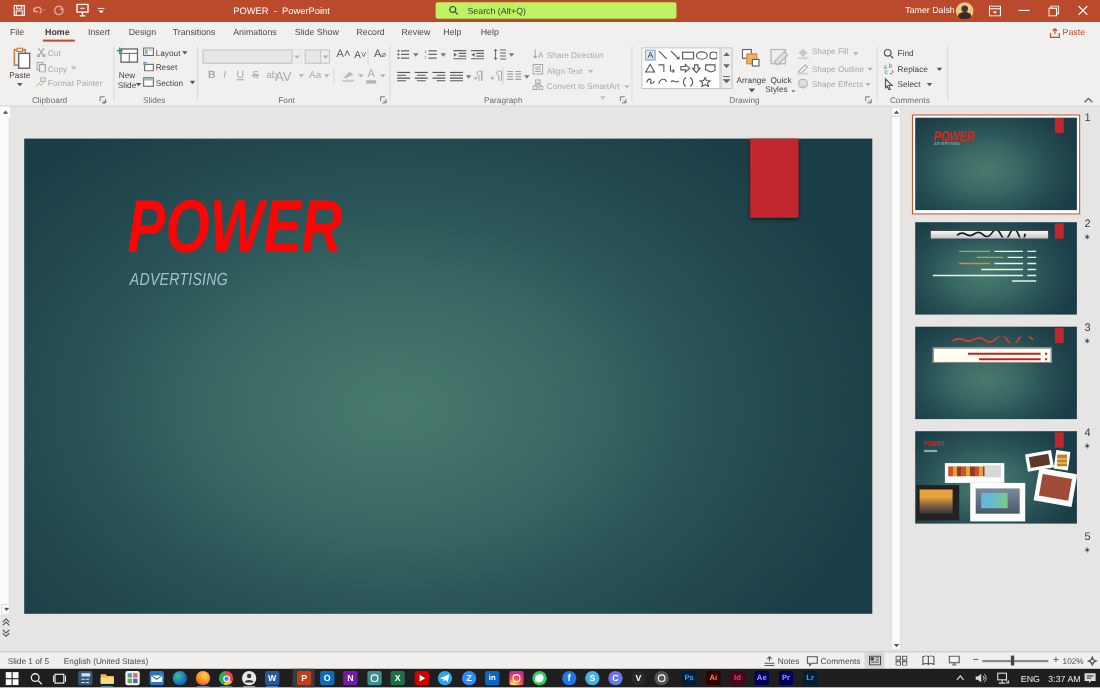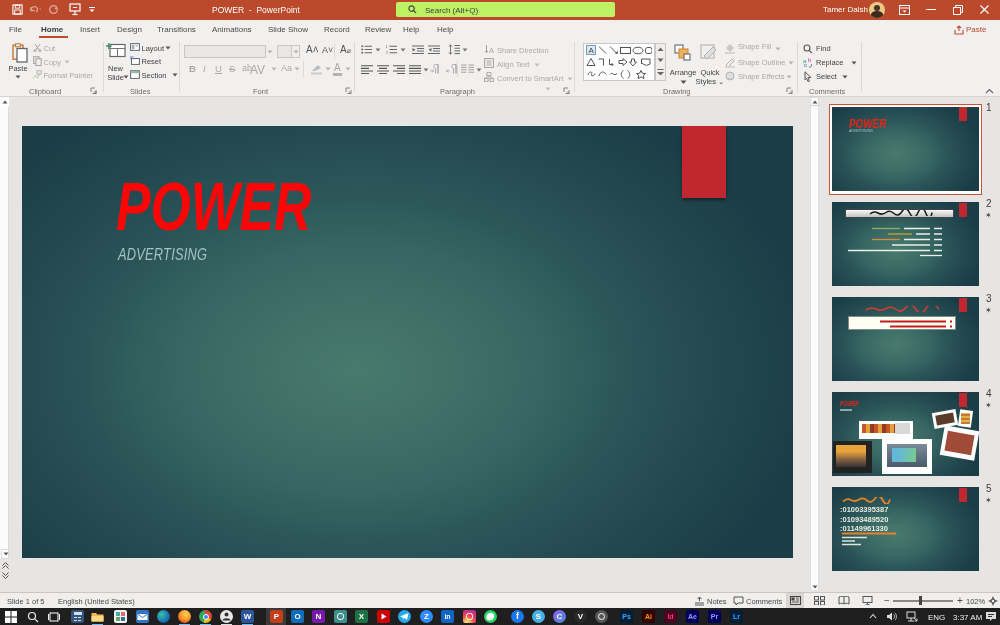--- a/index.html
+++ b/index.html
@@ -534,35 +534,20 @@
     <div class="abs" style="left:101px;top:19px;width:24px;height:16px;background:#fdfdfd;transform:rotate(-10deg)"></div>
     <div class="abs" style="left:104px;top:22px;width:18px;height:10px;background:#5a3a28;transform:rotate(-10deg)"></div>
     <div class="abs" style="left:127px;top:18px;width:13px;height:17px;background:#fdfdfd;transform:rotate(8deg)"></div>
     <div class="abs" style="left:129px;top:21px;width:9px;height:11px;background:repeating-linear-gradient(0deg,#cc7733 0 2px,#d8b84a 2px 4px)"></div>
     <div class="abs" style="left:110px;top:36px;width:35px;height:30px;background:#fdfdfd;transform:rotate(10deg)"></div>
     <div class="abs" style="left:114px;top:41px;width:27px;height:20px;background:#a04a38;transform:rotate(10deg)"></div>
   </div>
   <span class="tnum" style="top:291px">4</span>
   <span class="tstar" style="top:304px">✶</span>
 
-  <div class="thumb" style="top:390px">
-    <div class="trect" style="left:127px;top:1px"></div>
-    <svg class="abs" style="left:9px;top:10px" width="51" height="7" viewBox="0 0 51 7">
-        <path d="M2 4.5 Q6 0.8 10 3 T18 2.5 T26 3.5 T34 1.5 T42 3.5 T49 2.5" stroke="#E8822A" stroke-width="1.8" fill="none"></path>
-      </svg>
-    <div class="abs" style="left:8px;top:19px;font-size:7.5px;font-weight:bold;color:#E6EBE0;line-height:1">:01003395387</div>
-    <div class="abs" style="left:8px;top:28.5px;font-size:7.5px;font-weight:bold;color:#E6EBE0;line-height:1">:01093489520</div>
-    <div class="abs" style="left:8px;top:38px;font-size:7.5px;font-weight:bold;color:#E6EBE0;line-height:1">:01149961330</div>
-    <svg class="abs" style="left:9px;top:45px" width="56" height="3" viewBox="0 0 56 3">
-        <path d="M1 1.5 H55" stroke="#E8822A" stroke-width="2"></path>
-      </svg>
-    <svg class="abs" style="left:9px;top:49px" width="34" height="12" viewBox="0 0 34 12">
-        <path d="M1 1.5 H26 M1 5 H14 M1 8.5 H20" stroke="#dde4dc" stroke-width="1.4"></path>
-      </svg>
-  </div>
   <span class="tnum" style="top:386px">5</span>
   <span class="tstar" style="top:399px">✶</span>
 </div>
 
 <div id="statusbar">
   <span class="abs" style="left:7px;top:4px">Slide 1 of 5</span>
   <span class="abs" style="left:58px;top:4px">English (United States)</span>
   <svg class="abs" style="left:694px;top:3px" width="11" height="10" viewBox="0 0 11 10">
       <path d="M1 9 H10 M1 7 H10 M5.5 1 L5.5 5 M3.5 3 L5.5 1 L7.5 3" stroke="#555" fill="none"></path>
     </svg>

